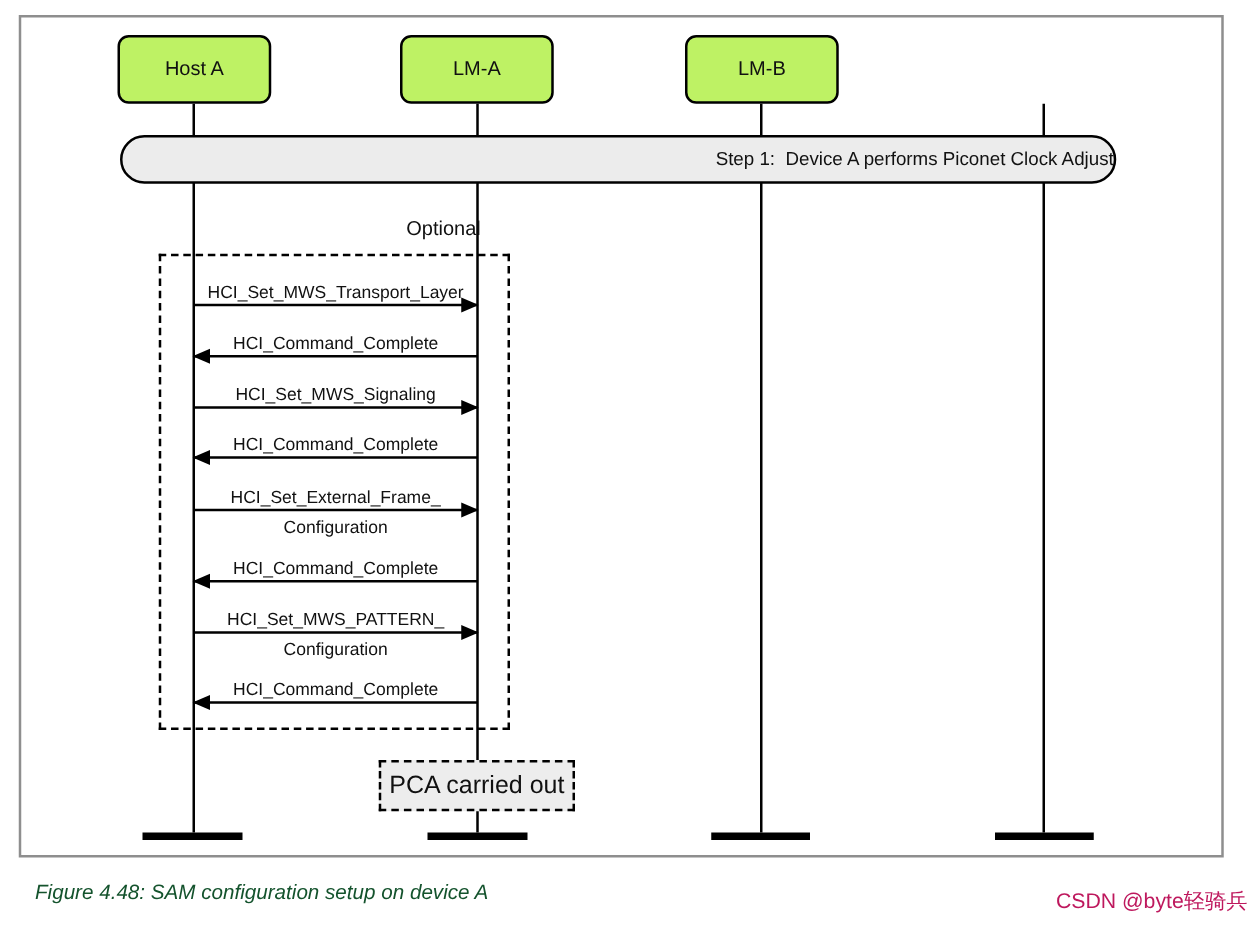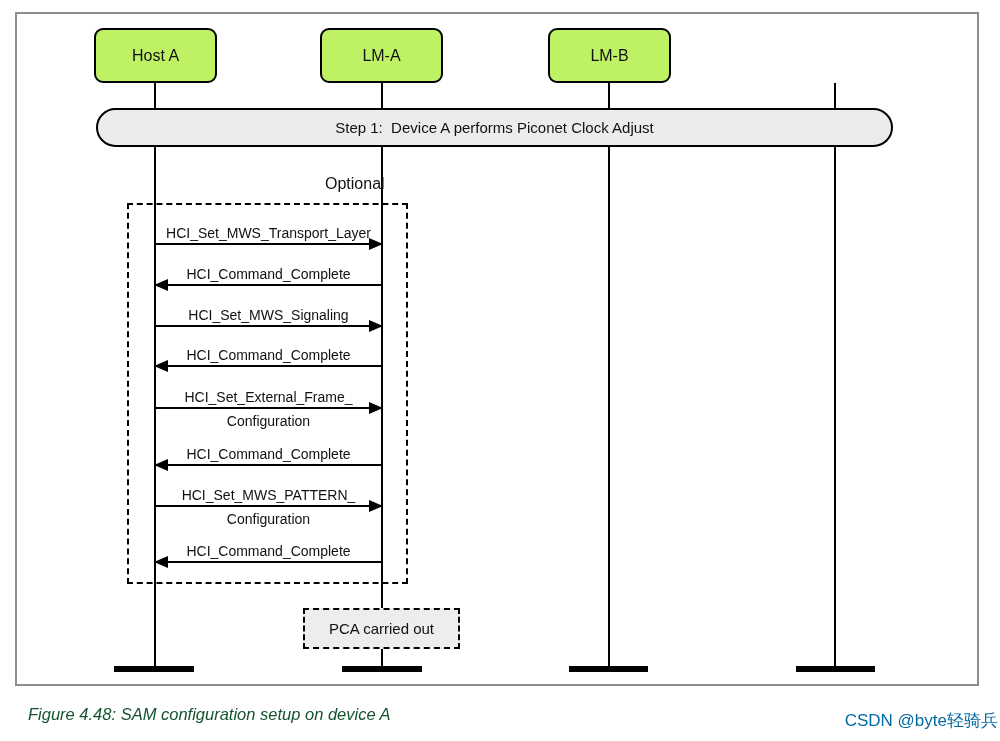--- a/index.html
+++ b/index.html
@@ -11,45 +11,45 @@
   .frame{position:absolute;left:15px;top:12px;width:960px;height:670px;border:2px solid #8e8e8e;background:#fff;}
   
   .lifeline{position:absolute;top:83px;width:2px;height:583px;background:#000;}
   .ll-hosta{left:154px;} .ll-lma{left:381px;} .ll-lmb{left:608px;} .ll-hostb{left:834px;}
   
   .pbox{position:absolute;top:28px;height:55px;background:#bef264;border:2px solid #000;border-radius:9px;
     display:flex;align-items:center;justify-content:center;font-size:16px;box-sizing:border-box;}
   .pb-0{left:94px;width:123px;} .pb-1{left:320px;width:123px;} .pb-2{left:548px;width:123px;} .pb-3{left:774px;width:122px;}
   
   .banner{position:absolute;left:96px;top:108px;width:797px;height:39px;background:#ececec;border:2px solid #000;
-    border-radius:21px;box-sizing:border-box;display:flex;align-items:center;justify-content:center;
+    border-radius:21px;box-sizing:border-box;display:flex;align-items:center;justify-content:flex-end;
     font-size:15px;white-space:pre;z-index:3;}
   
   .optional{position:absolute;left:325px;top:175px;width:115px;text-align:left;font-size:16px;z-index:4;}
   
   .optbox{position:absolute;left:127px;top:203px;width:281px;height:381px;border:2px dashed #000;box-sizing:border-box;}
   
   .msg{position:absolute;left:155px;width:227px;height:0;z-index:2;}
   .msg-line{position:absolute;left:0;right:0;top:-1px;height:2px;background:#000;}
   .msg-label{position:absolute;left:-20px;right:-20px;bottom:3px;text-align:center;font-size:14px;white-space:nowrap;}
   .msg-label2{position:absolute;left:-20px;right:-20px;top:5px;text-align:center;font-size:14px;white-space:nowrap;}
   .arrowhead{position:absolute;width:0;height:0;top:-6px;}
   .msg.right .arrowhead{right:-1px;border-left:14px solid #000;border-top:6px solid transparent;border-bottom:6px solid transparent;}
   .msg.left  .arrowhead{left:-1px;border-right:14px solid #000;border-top:6px solid transparent;border-bottom:6px solid transparent;}
   .m1{top:244px;} .m2{top:285px;} .m3{top:326px;} .m4{top:366px;}
   .m5{top:408px;} .m6{top:465px;} .m7{top:506px;} .m8{top:562px;}
   
   .pca{position:absolute;left:303px;top:608px;width:157px;height:41px;background:#ededed;border:2px dashed #000;
-    box-sizing:border-box;display:flex;align-items:center;justify-content:center;font-size:15px;z-index:3;}
+    box-sizing:border-box;display:flex;align-items:center;justify-content:center;font-size:20px;z-index:3;}
   
   .endbar{position:absolute;top:666px;height:6px;background:#000;}
   .eb-0{left:114px;width:80px;} .eb-1{left:342px;width:80px;} .eb-2{left:569px;width:79px;} .eb-3{left:796px;width:79px;}
   
   .caption{position:absolute;left:28px;top:705px;font-size:16.5px;font-style:italic;color:#14532d;}
-  .watermark{position:absolute;left:826px;top:709px;width:172px;text-align:right;font-size:17px;color:#0369a1;}
+  .watermark{position:absolute;left:826px;top:709px;width:172px;text-align:right;font-size:17px;color:#be185d;}
 </style>
 </head>
 <body>
 
 <div id="stage">
 
   <div class="frame"></div>
 
   <div class="lifeline ll-hosta"></div>
   <div class="lifeline ll-lma"></div>

